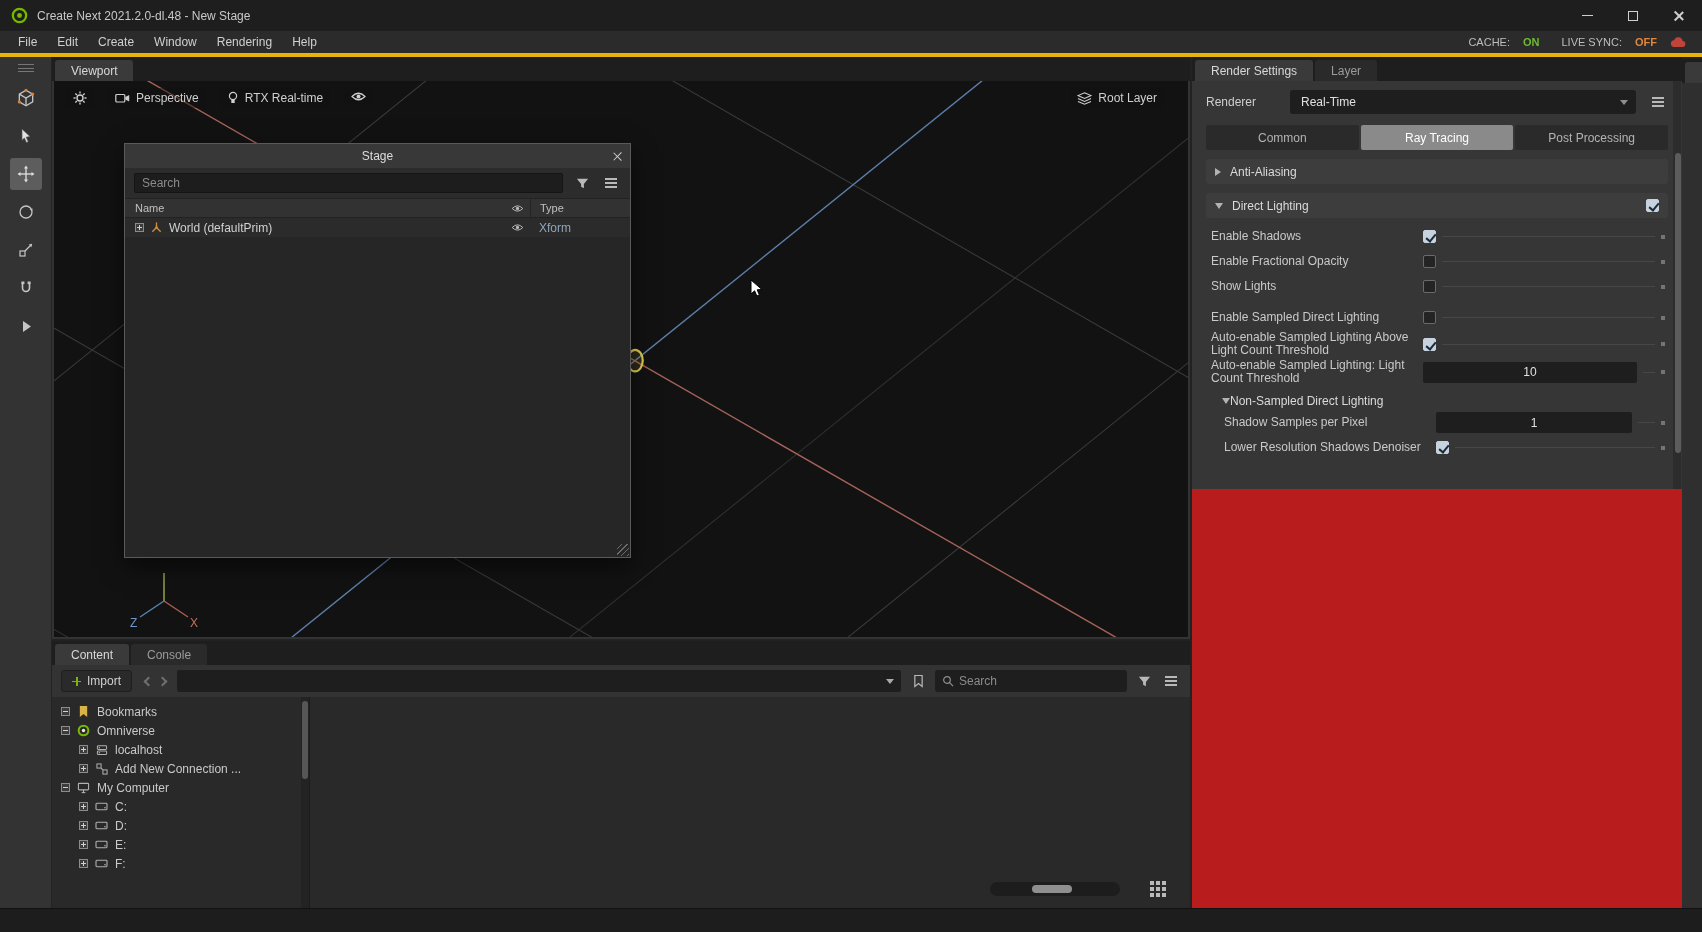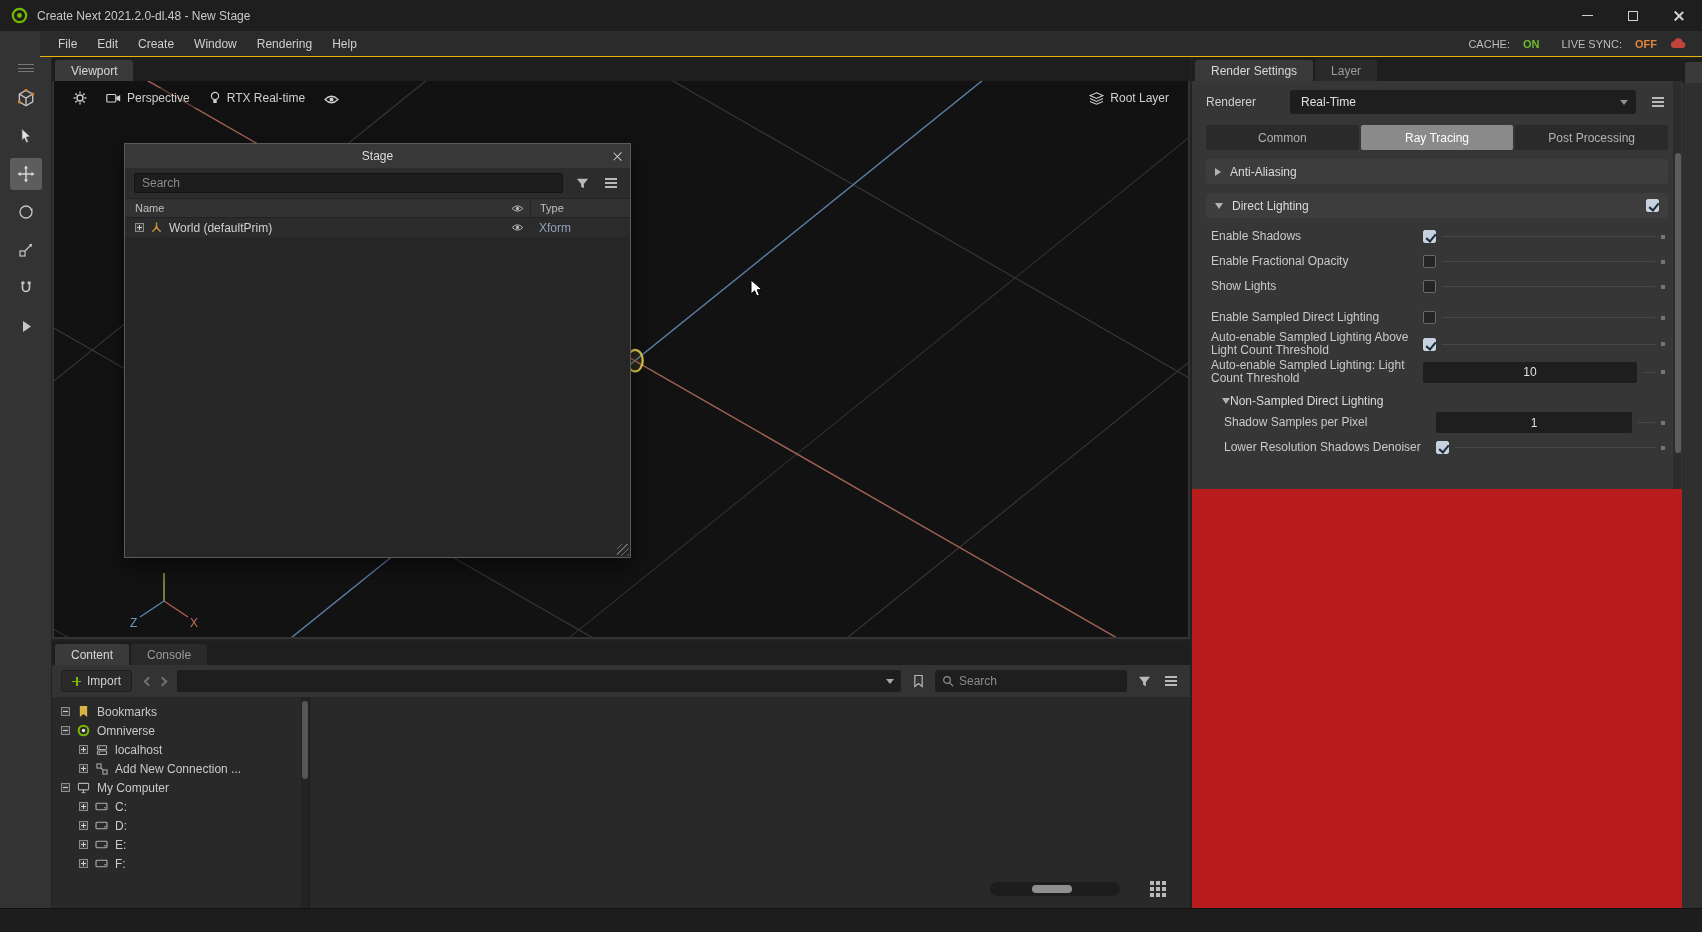--- a/index.html
+++ b/index.html
@@ -13,21 +13,21 @@
   .title-text { color:#c9c9c9; font-size:12px; }
   .win-controls { margin-left:auto; display:flex; height:100%; }
   .win-btn { width:46px; display:flex; align-items:center; justify-content:center; }
   .min-glyph { width:11px; height:1px; background:#cfcfcf; }
   .max-glyph { width:10px; height:10px; border:1px solid #cfcfcf; }
   .close-glyph { position:relative; width:12px; height:12px; }
   .close-glyph::before,.close-glyph::after{ content:""; position:absolute; left:5px; top:0; width:1.5px; height:12px; background:#cfcfcf; }
   .close-glyph::before{ transform:rotate(45deg);} .close-glyph::after{ transform:rotate(-45deg);}
 
   
-  .menubar { height:26px; background:#2b2b2b; border-bottom:1px solid #eab308; display:flex; align-items:center; padding-left:8px; flex:0 0 auto;margin-left:40px; }
+  .menubar { height:26px; background:#2b2b2b; border-bottom:4px solid #eab308; display:flex; align-items:center; padding-left:8px; flex:0 0 auto; }
   .menu-item { padding:0 10px; color:#cfcfcf; cursor:default; }
   .menubar-right { margin-left:auto; display:flex; align-items:center; gap:22px; padding-right:16px; font-size:11px; }
   .stat-group { display:flex; align-items:center; gap:13px; color:#bdbdbd; }
   .val-on { color:#6dbb2e; font-weight:bold; }
   .val-off { color:#e0863c; font-weight:bold; }
 
   
   .main { flex:1; display:flex; min-height:0; }
 
   
@@ -41,21 +41,21 @@
   .center-column { width:1140px; flex:0 0 auto; display:flex; flex-direction:column; border-right:2px solid #222; }
 
   .tabstrip { height:24px; background:#1e1e1e; display:flex; align-items:flex-end; padding-left:3px; gap:2px; flex:0 0 auto; }
   .tab { height:21px; padding:0 16px; display:flex; align-items:center; background:#2a2a2a; color:#9b9b9b; border-radius:3px 3px 0 0; font-size:12px; }
   .tab.active { background:#3a3a3a; color:#d8d8d8; }
 
   
   .viewport-panel { height:582px; display:flex; flex-direction:column; background:#333; flex:0 0 auto; }
   .canvas { flex:1; margin:0 2px 2px 2px; position:relative; background:#121212; overflow:hidden; }
   .grid-svg { position:absolute; inset:0; width:100%; height:100%; }
-  .vp-toolbar { position:absolute; top:7px; left:12px; right:12px; display:flex; align-items:flex-end; gap:5px; z-index:5; }
+  .vp-toolbar { position:absolute; top:7px; left:12px; right:24px; display:flex; align-items:flex-start; gap:14px; z-index:5; }
   .vp-item { display:flex; align-items:center; gap:6px; color:#cfcfcf; padding:3px 7px; border-radius:3px; background:rgba(18,18,18,0.45); }
   .vp-spacer { flex:1; }
   .axis-gizmo { position:absolute; left:68px; bottom:4px; width:84px; height:72px; z-index:4; }
   .mouse-cursor { position:absolute; left:695px; top:198px; z-index:30; }
 
   
   .stage-window { position:absolute; left:70px; top:62px; width:507px; height:415px; background:#2c2c2c; border:1px solid #5a5a5a; box-shadow:0 8px 22px rgba(0,0,0,0.55); display:flex; flex-direction:column; z-index:20; }
   .stage-titlebar { height:24px; background:#383838; position:relative; display:flex; align-items:center; justify-content:center; color:#dcdcdc; flex:0 0 auto; }
   .stage-close { position:absolute; right:7px; top:6px; width:12px; height:12px; }
   .stage-close::before,.stage-close::after{ content:""; position:absolute; left:5.5px; top:1px; width:1.4px; height:11px; background:#cfcfcf; }

